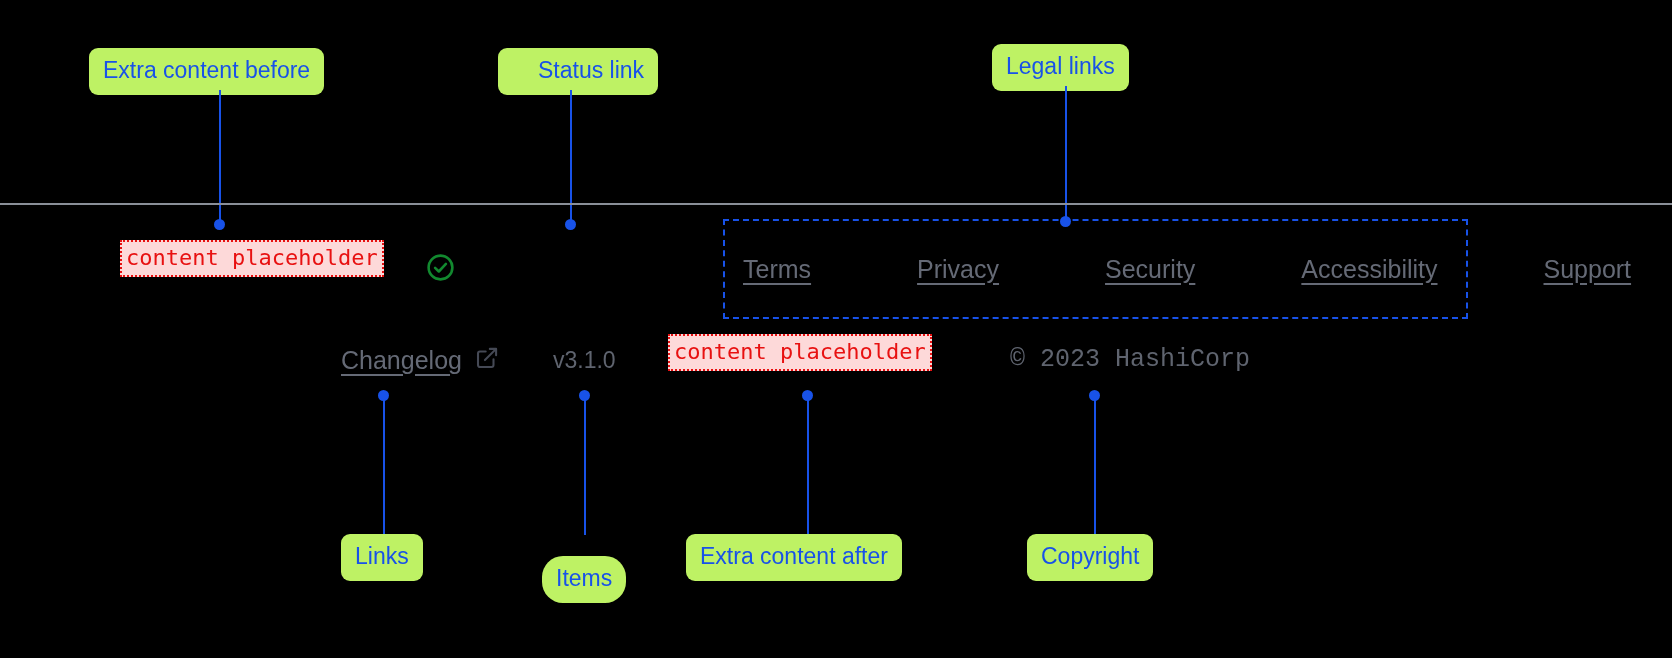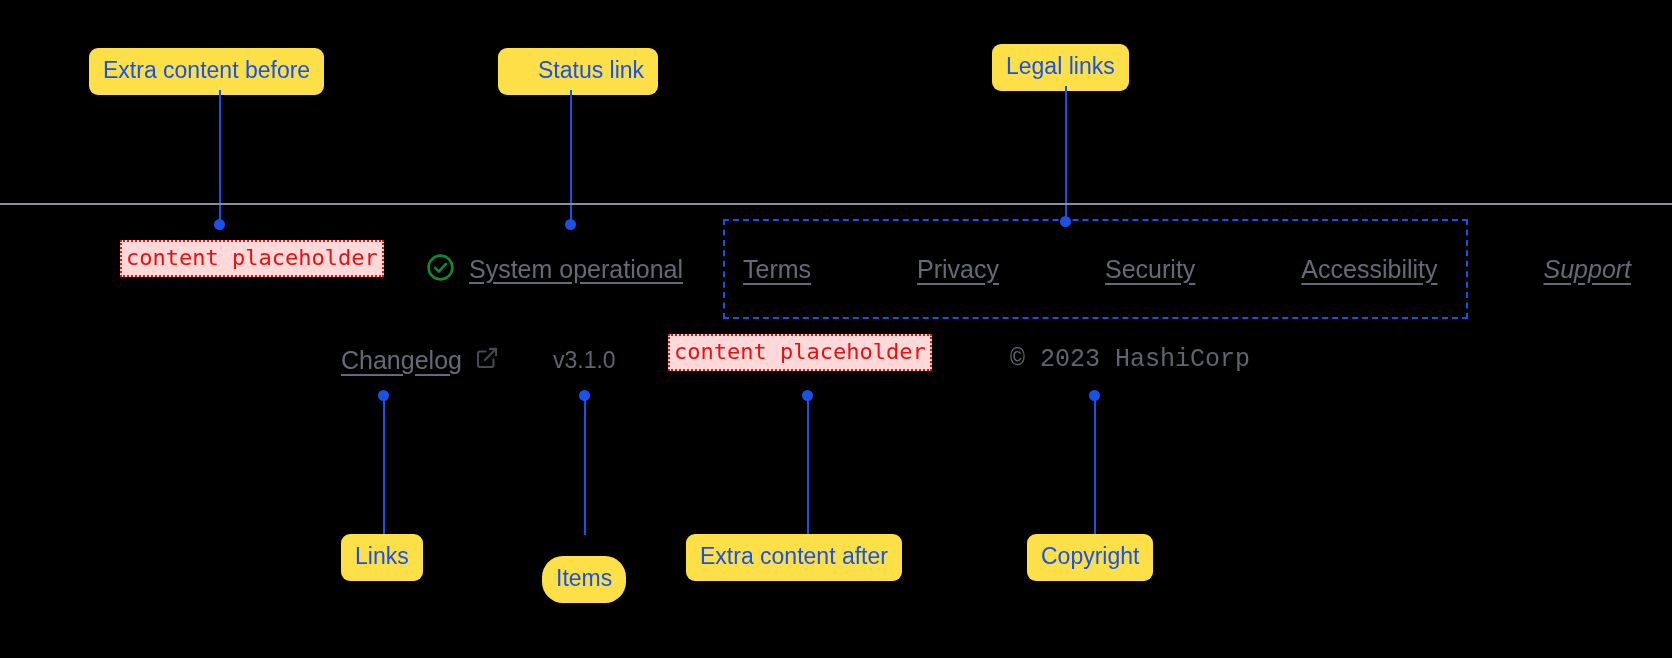--- a/index.html
+++ b/index.html
@@ -14,21 +14,21 @@
     height: 658px;
     position: relative;
     overflow: hidden;
     font-family: "Liberation Sans", sans-serif;
     -webkit-font-smoothing: antialiased;
   }
 
   
   .callout {
     position: absolute;
-    background: #fde047;
+    background: #bef264;
     color: #1852e8;
     font-size: 23px;
     line-height: 1;
     padding: 11px 14px 13px 14px;
     border-radius: 9px;
     white-space: nowrap;
     font-family: "Liberation Sans", sans-serif;
   }
   
   .conn {
@@ -98,21 +98,21 @@
     gap: 40px;
   }
   .legal-links a {
     font-size: 25px;
     color: #656a76;
     text-decoration: underline;
     text-underline-offset: 5px;
     white-space: nowrap;
     margin-right: 66px;
   }
-  .legal-links a:last-child { margin-right: 7px; font-style: italic; }
+  .legal-links a:last-child { margin-right: 7px; }
 
   .changelog {
     position: absolute;
     left: 341px;
     top: 345px;
     display: flex;
     align-items: center;
     gap: 12px;
     text-decoration: none;
   }
@@ -159,21 +159,20 @@
 
 <div class="placeholder" id="ph-before">content placeholder</div>
 
 <a class="status-link" href="#">
   <span class="check-icon">
     <svg width="31" height="31" viewBox="0 0 24 24" fill="none" stroke="#12892f" stroke-width="2" stroke-linecap="round" stroke-linejoin="round">
       <circle cx="12" cy="12" r="9.2"></circle>
       <path d="M7.8 12.3 L10.7 15.1 L16.2 9.2"></path>
     </svg>
   </span>
-  <span class="status-label">System operational</span>
 </a>
 
 <div class="legal-links">
   <a href="#">Terms</a>
   <a href="#">Privacy</a>
   <a href="#">Security</a>
   <a href="#">Accessibility</a>
   <a href="#">Support</a>
 </div>
 

